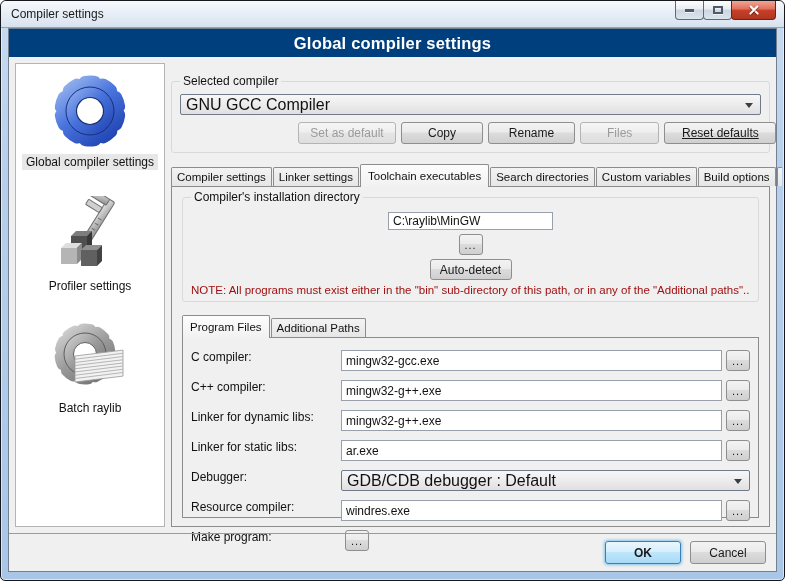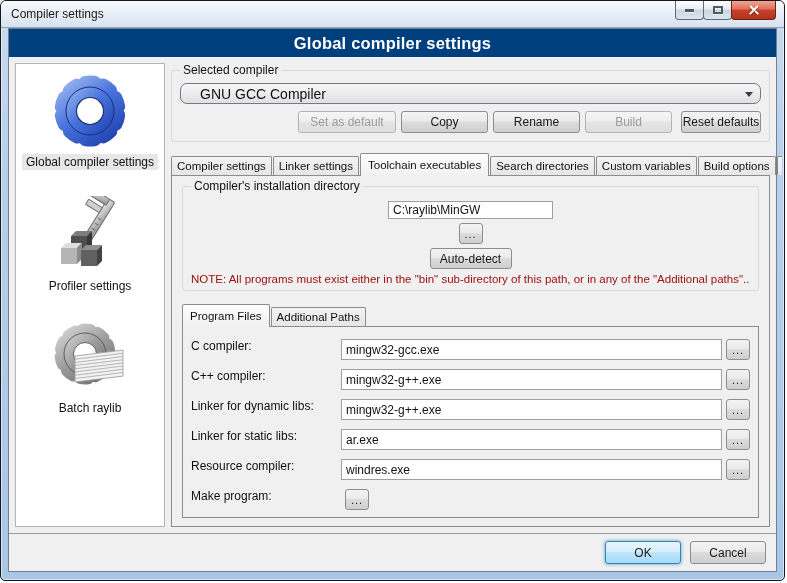--- a/index.html
+++ b/index.html
@@ -67,46 +67,46 @@
   .side-label { font-size:12px; color:#111; padding:1px 4px; margin-top:4px; white-space:nowrap; }
   .side-item.selected .side-label { background:#e7e7e7; }
   .si-1 { margin-top:8px; } .si-2 { margin-top:26px; } .si-3 { margin-top:26px; }
 
   
   .main { flex:1; margin-left:6px; display:flex; flex-direction:column; min-width:0; }
 
   .group { position:relative; border:1px solid #d9d9d9; border-radius:3px; }
   .group-label { position:absolute; top:-8px; left:8px; background:#f0f0f0; padding:0 3px; font-size:12px; color:#111; white-space:nowrap; }
 
-  .group-compiler { margin-top:7px; padding:12px 8px 8px; flex:none; }
+  .group-compiler { margin-top:18px; padding:12px 8px 8px; flex:none; }
 
   .combo {
     height:21px; border:1px solid #707a89;
     background: linear-gradient(to bottom,#f7f7f7,#eaeaea 60%,#e0e0e0);
-    display:flex; align-items:center; padding-left:19px; font-size:14px; color:#111;
-    position:relative; border-radius:7px;
+    display:flex; align-items:center; padding-left:5px; font-size:16px; color:#111;
+    position:relative; border-radius:2px;
   }
   .combo .arrow {
     position:absolute; right:7px; top:8px; width:0; height:0;
     border-left:4px solid transparent; border-right:4px solid transparent; border-top:5px solid #3a3f46;
   }
 
   .btn {
     height:22px; font-size:12px; color:#1a1a1a;
     border:1px solid #8e8e8e; border-radius:3px;
     background: linear-gradient(to bottom,#f3f3f3 0%,#ebebeb 45%,#dcdcdc 50%,#cfcfcf 100%);
     display:flex; align-items:center; justify-content:center; white-space:nowrap;
     padding:0 26px;
   }
   .btn.disabled { color:#9b9b9b; border-color:#b4b4b4;
     background: linear-gradient(to bottom,#f5f5f5 0%,#efefef 45%,#e5e5e5 50%,#dedede 100%); }
   .btn-row { display:flex; gap:5px; margin-top:7px; }
   .b-setdefault { width:98px; margin-left:118px; }
   .b-copy,.b-rename,.b-delete { width:87px; }
-  .b-reset { margin-left:auto; width:80px; }
+  .b-reset { margin-left:auto; width:112px;text-decoration:underline; }
 
   
   .notebook { margin-top:10px; flex:1; display:flex; flex-direction:column; min-height:0; }
   .tabstrip { display:flex; align-items:flex-end; height:23px; flex:none; position:relative; z-index:2; }
   .tab {
     height:19px; line-height:18px; padding:0 5px; font-size:11.5px; color:#111;
     background:linear-gradient(to bottom,#f3f3f3,#e6e6e6);
     border:1px solid #8c8c8c; border-bottom:none; border-radius:2px 2px 0 0;
     margin-right:1px; white-space:nowrap; flex:none;
   }
@@ -140,21 +140,21 @@
   .prow-label { width:150px; flex:none; font-size:12px; color:#111; }
   .prow .browse-btn { margin-left:4px; }
   .prow .combo { flex:1; }
 
   
   .footer { flex:none; height:38px; border-top:1px solid #9b9b9b;
     display:flex; align-items:center; justify-content:flex-end; gap:9px; padding-right:10px; }
   .btn.ok {
     width:76px; height:23px;
     background: linear-gradient(to bottom,#eaf6fd 0%,#d7effc 45%,#bde6fd 50%,#a9d9f5 100%);
-    border:1px solid #3c7fb1; box-shadow:0 0 3px 1px #86c2e8;
+    border:1px solid #3c7fb1; box-shadow:0 0 3px 1px #86c2e8;font-weight:bold;
   }
   .btn.cancel { width:76px; height:23px; }
 
   svg { display:block; }
 </style>
 </head>
 <body>
 
 <div class="window">
 
@@ -270,21 +270,21 @@
         <div class="group group-compiler">
           <span class="group-label">Selected compiler</span>
           <div class="combo">
             <span>GNU GCC Compiler</span>
             <span class="arrow"></span>
           </div>
           <div class="btn-row">
             <div class="btn disabled b-setdefault">Set as default</div>
             <div class="btn b-copy">Copy</div>
             <div class="btn b-rename">Rename</div>
-            <div class="btn disabled b-delete">Build</div>
+            <div class="btn disabled b-delete">Files</div>
             <div class="btn b-reset">Reset defaults</div>
           </div>
         </div>
 
         <div class="notebook">
           <div class="tabstrip">
             <div class="tab">Compiler settings</div>
             <div class="tab">Linker settings</div>
             <div class="tab active">Toolchain executables</div>
             <div class="tab">Search directories</div>
@@ -333,20 +333,27 @@
                   <input class="text-input" type="text" value="mingw32-g++.exe" style="">
                   <div class="btn browse-btn">...</div>
                 </div>
 
                 <div class="prow">
                   <span class="prow-label">Linker for static libs:</span>
                   <input class="text-input" type="text" value="ar.exe" style="">
                   <div class="btn browse-btn">...</div>
                 </div>
 
+                <div class="prow">
+                  <span class="prow-label">Debugger:</span>
+                  <div class="combo">
+                    <span>GDB/CDB debugger : Default</span>
+                    <span class="arrow"></span>
+                  </div>
+                </div>
 
                 <div class="prow">
                   <span class="prow-label">Resource compiler:</span>
                   <input class="text-input" type="text" value="windres.exe" style="">
                   <div class="btn browse-btn">...</div>
                 </div>
 
                 <div class="prow">
                   <span class="prow-label">Make program:</span>
                   <div class="btn browse-btn">...</div>

